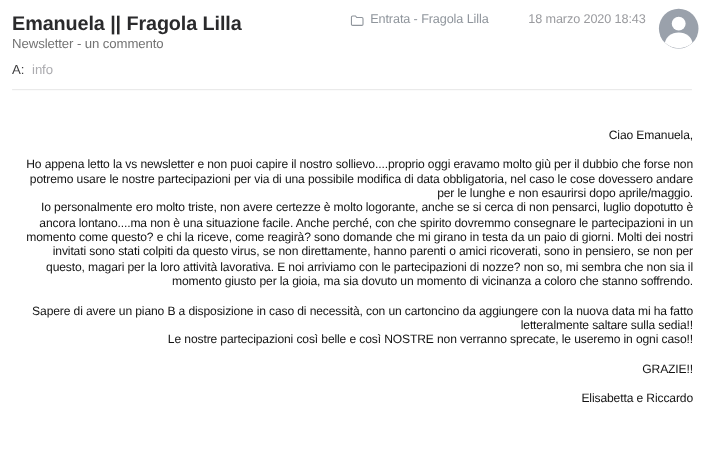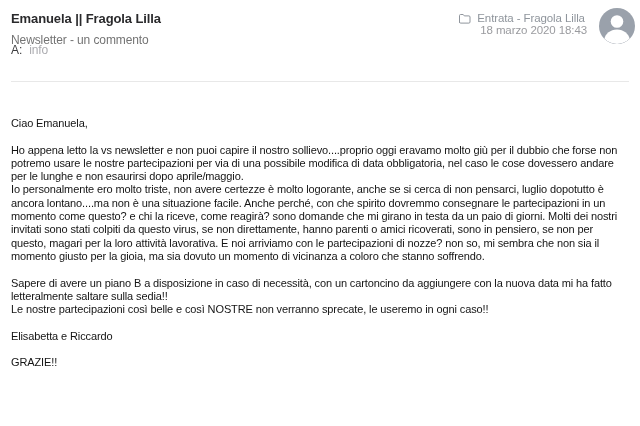--- a/index.html
+++ b/index.html
@@ -8,57 +8,56 @@
     width: 640px;
     height: 426px;
     position: relative;
     overflow: hidden;
     font-family: "Liberation Sans", sans-serif;
     -webkit-font-smoothing: antialiased;
   }
   .sender {
     position: absolute;
     left: 11px; top: 11px;
-    font-size: 13px;
+    font-size: 18px;
     font-weight: 700;
     color: #2a2a2c;
     letter-spacing: -0.1px;
   }
   .subject {
     position: absolute;
     left: 11px; top: 33px;
     font-size: 12px;
     color: #737373;
     letter-spacing: -0.1px;
   }
   .to-line {
     position: absolute;
-    left: 11px; top: 43px;
+    left: 11px; top: 56px;
     font-size: 12px;
     color: #3d3d3f;
     letter-spacing: -0.1px;
   }
   .to-value {
     color: #acacb0;
     margin-left: 7px;
   }
   .header-meta {
     position: absolute;
     top: 12px;
     right: 53px;
     display: flex;
     align-items: center;
     font-size: 11.5px;
     letter-spacing: -0.1px;
     white-space: nowrap;
-    flex-direction: column;
   }
   .folder-group { display: flex; align-items: center; color: #8f959c; }
   .folder-icon-svg { margin-right: 6px; display: block; }
-  .meta-date { color: #9a9b9f; margin-left: 24px; }
+  .meta-date { color: #9a9b9f; margin-left: 36px; }
   .avatar {
     position: absolute;
     left: 599px; top: 8px;
     width: 36px; height: 36px;
     border-radius: 50%;
     background: #9aa1ab;
     overflow: hidden;
   }
   .avatar svg { display: block; }
   .divider {
@@ -71,20 +70,21 @@
     left: 11px; top: 117px;
     width: 619px;
     font-size: 11px;
     line-height: 13.3px;
     color: #141414;
     letter-spacing: -0.12px;
   }
   .body-para {
     white-space: pre-line;
     margin-bottom: 13.3px;
+    text-align: right;
   }
 </style>
 </head>
 <body>
 
 <div class="sender">Emanuela || Fragola Lilla</div>
 <div class="subject">Newsletter - un commento</div>
 <div class="to-line">
   <span>A:</span><span class="to-value">info</span>
 </div>
@@ -107,15 +107,15 @@
 </div>
 
 <div class="divider"></div>
 
 <div class="email-body">
     <p class="body-para">Ciao Emanuela,</p>
     <p class="body-para">Ho appena letto la vs newsletter e non puoi capire il nostro sollievo....proprio oggi eravamo molto giù per il dubbio che forse non potremo usare le nostre partecipazioni per via di una possibile modifica di data obbligatoria, nel caso le cose dovessero andare per le lunghe e non esaurirsi dopo aprile/maggio.
 Io personalmente ero molto triste, non avere certezze è molto logorante, anche se si cerca di non pensarci, luglio dopotutto è ancora lontano....ma non è una situazione facile. Anche perché, con che spirito dovremmo consegnare le partecipazioni in un momento come questo? e chi la riceve, come reagirà? sono domande che mi girano in testa da un paio di giorni. Molti dei nostri invitati sono stati colpiti da questo virus, se non direttamente, hanno parenti o amici ricoverati, sono in pensiero, se non per questo, magari per la loro attività lavorativa. E noi arriviamo con le partecipazioni di nozze? non so, mi sembra che non sia il momento giusto per la gioia, ma sia dovuto un momento di vicinanza a coloro che stanno soffrendo.</p>
     <p class="body-para">Sapere di avere un piano B a disposizione in caso di necessità, con un cartoncino da aggiungere con la nuova data mi ha fatto letteralmente saltare sulla sedia!!
 Le nostre partecipazioni così belle e così NOSTRE non verranno sprecate, le useremo in ogni caso!!</p>
+    <p class="body-para">GRAZIE!!</p>
     <p class="body-para">Elisabetta e Riccardo</p>
-    <p class="body-para">GRAZIE!!</p>
   </div>
 
 </body></html>

